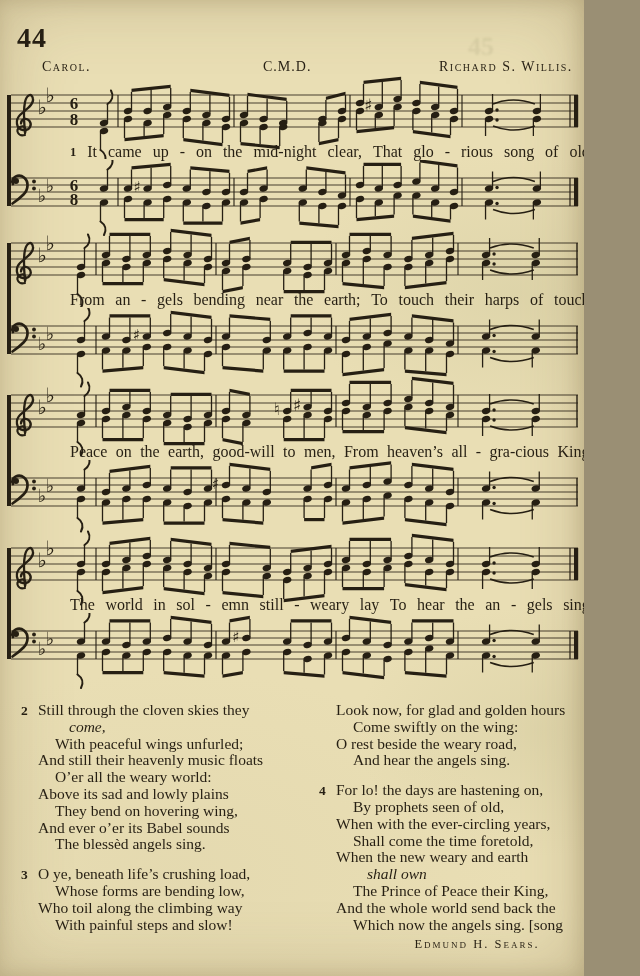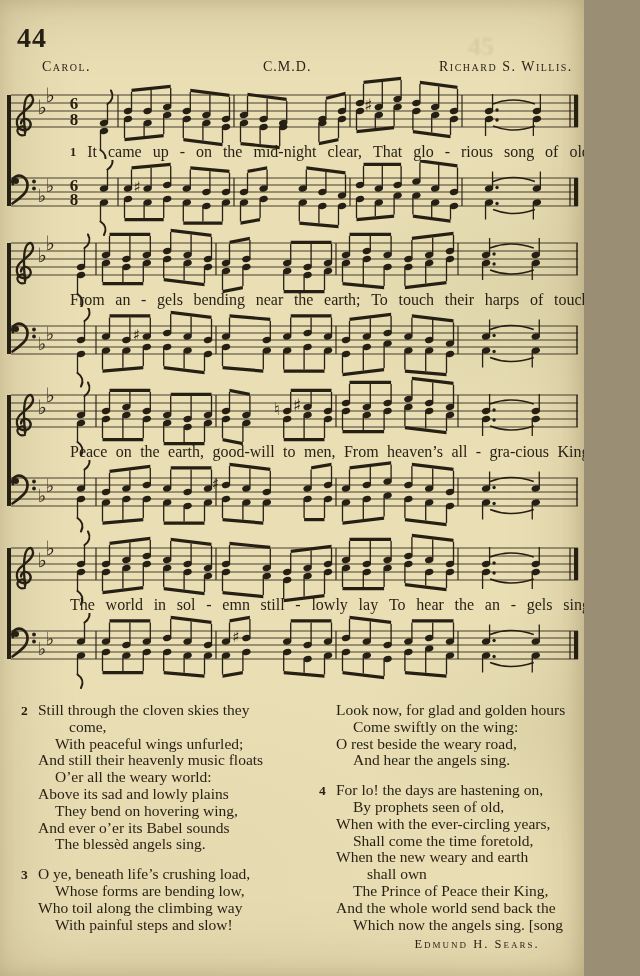--- a/index.html
+++ b/index.html
@@ -25,21 +25,21 @@
   .lyric{position:absolute;top:72px;left:70px;right:46px;display:flex;justify-content:space-between;
     font-size:16px;white-space:nowrap;}
   .lyr-tok{display:inline-block;}
   .lyr-num{font-size:12.5px;font-weight:bold;align-self:center;}
   .verse-col{position:absolute;top:702px;font-size:15.5px;line-height:16.8px;}
   #verse-left{left:38px;width:278px;}
   #verse-right{left:336px;width:282px;}
   .verse-block{margin-bottom:13px;}
   .verse-line{position:relative;}
   .verse-line.i1{padding-left:17px;}
-  .verse-line.i2{padding-left:31px;}
+  .verse-line.i2{padding-left:31px;font-style:italic;}
   .verse-number{position:absolute;left:-17px;top:1px;font-size:13.5px;font-weight:bold;}
   .credit{position:absolute;left:336px;top:937px;width:282px;text-align:center;font-size:12.5px;
     letter-spacing:2px;font-variant:small-caps;}
 </style>
 </head>
 <body>
 
 <div id="page">
   <div class="hymn-number">44</div>
   <div class="ghost">45</div>
@@ -1000,21 +1000,21 @@
       </svg>
     <div class="lyric">
         <span class="lyr-tok">The</span>
         <span class="lyr-tok">world</span>
         <span class="lyr-tok">in</span>
         <span class="lyr-tok">sol</span>
         <span class="lyr-tok">-</span>
         <span class="lyr-tok">emn</span>
         <span class="lyr-tok">still</span>
         <span class="lyr-tok">-</span>
-        <span class="lyr-tok">lowly</span>
+        <span class="lyr-tok">weary</span>
         <span class="lyr-tok">lay</span>
         <span class="lyr-tok">To</span>
         <span class="lyr-tok">hear</span>
         <span class="lyr-tok">the</span>
         <span class="lyr-tok">an</span>
         <span class="lyr-tok">-</span>
         <span class="lyr-tok">gels</span>
         <span class="lyr-tok">sing.</span>
       </div>
     <svg class="staff bass" width="640" height="80">

